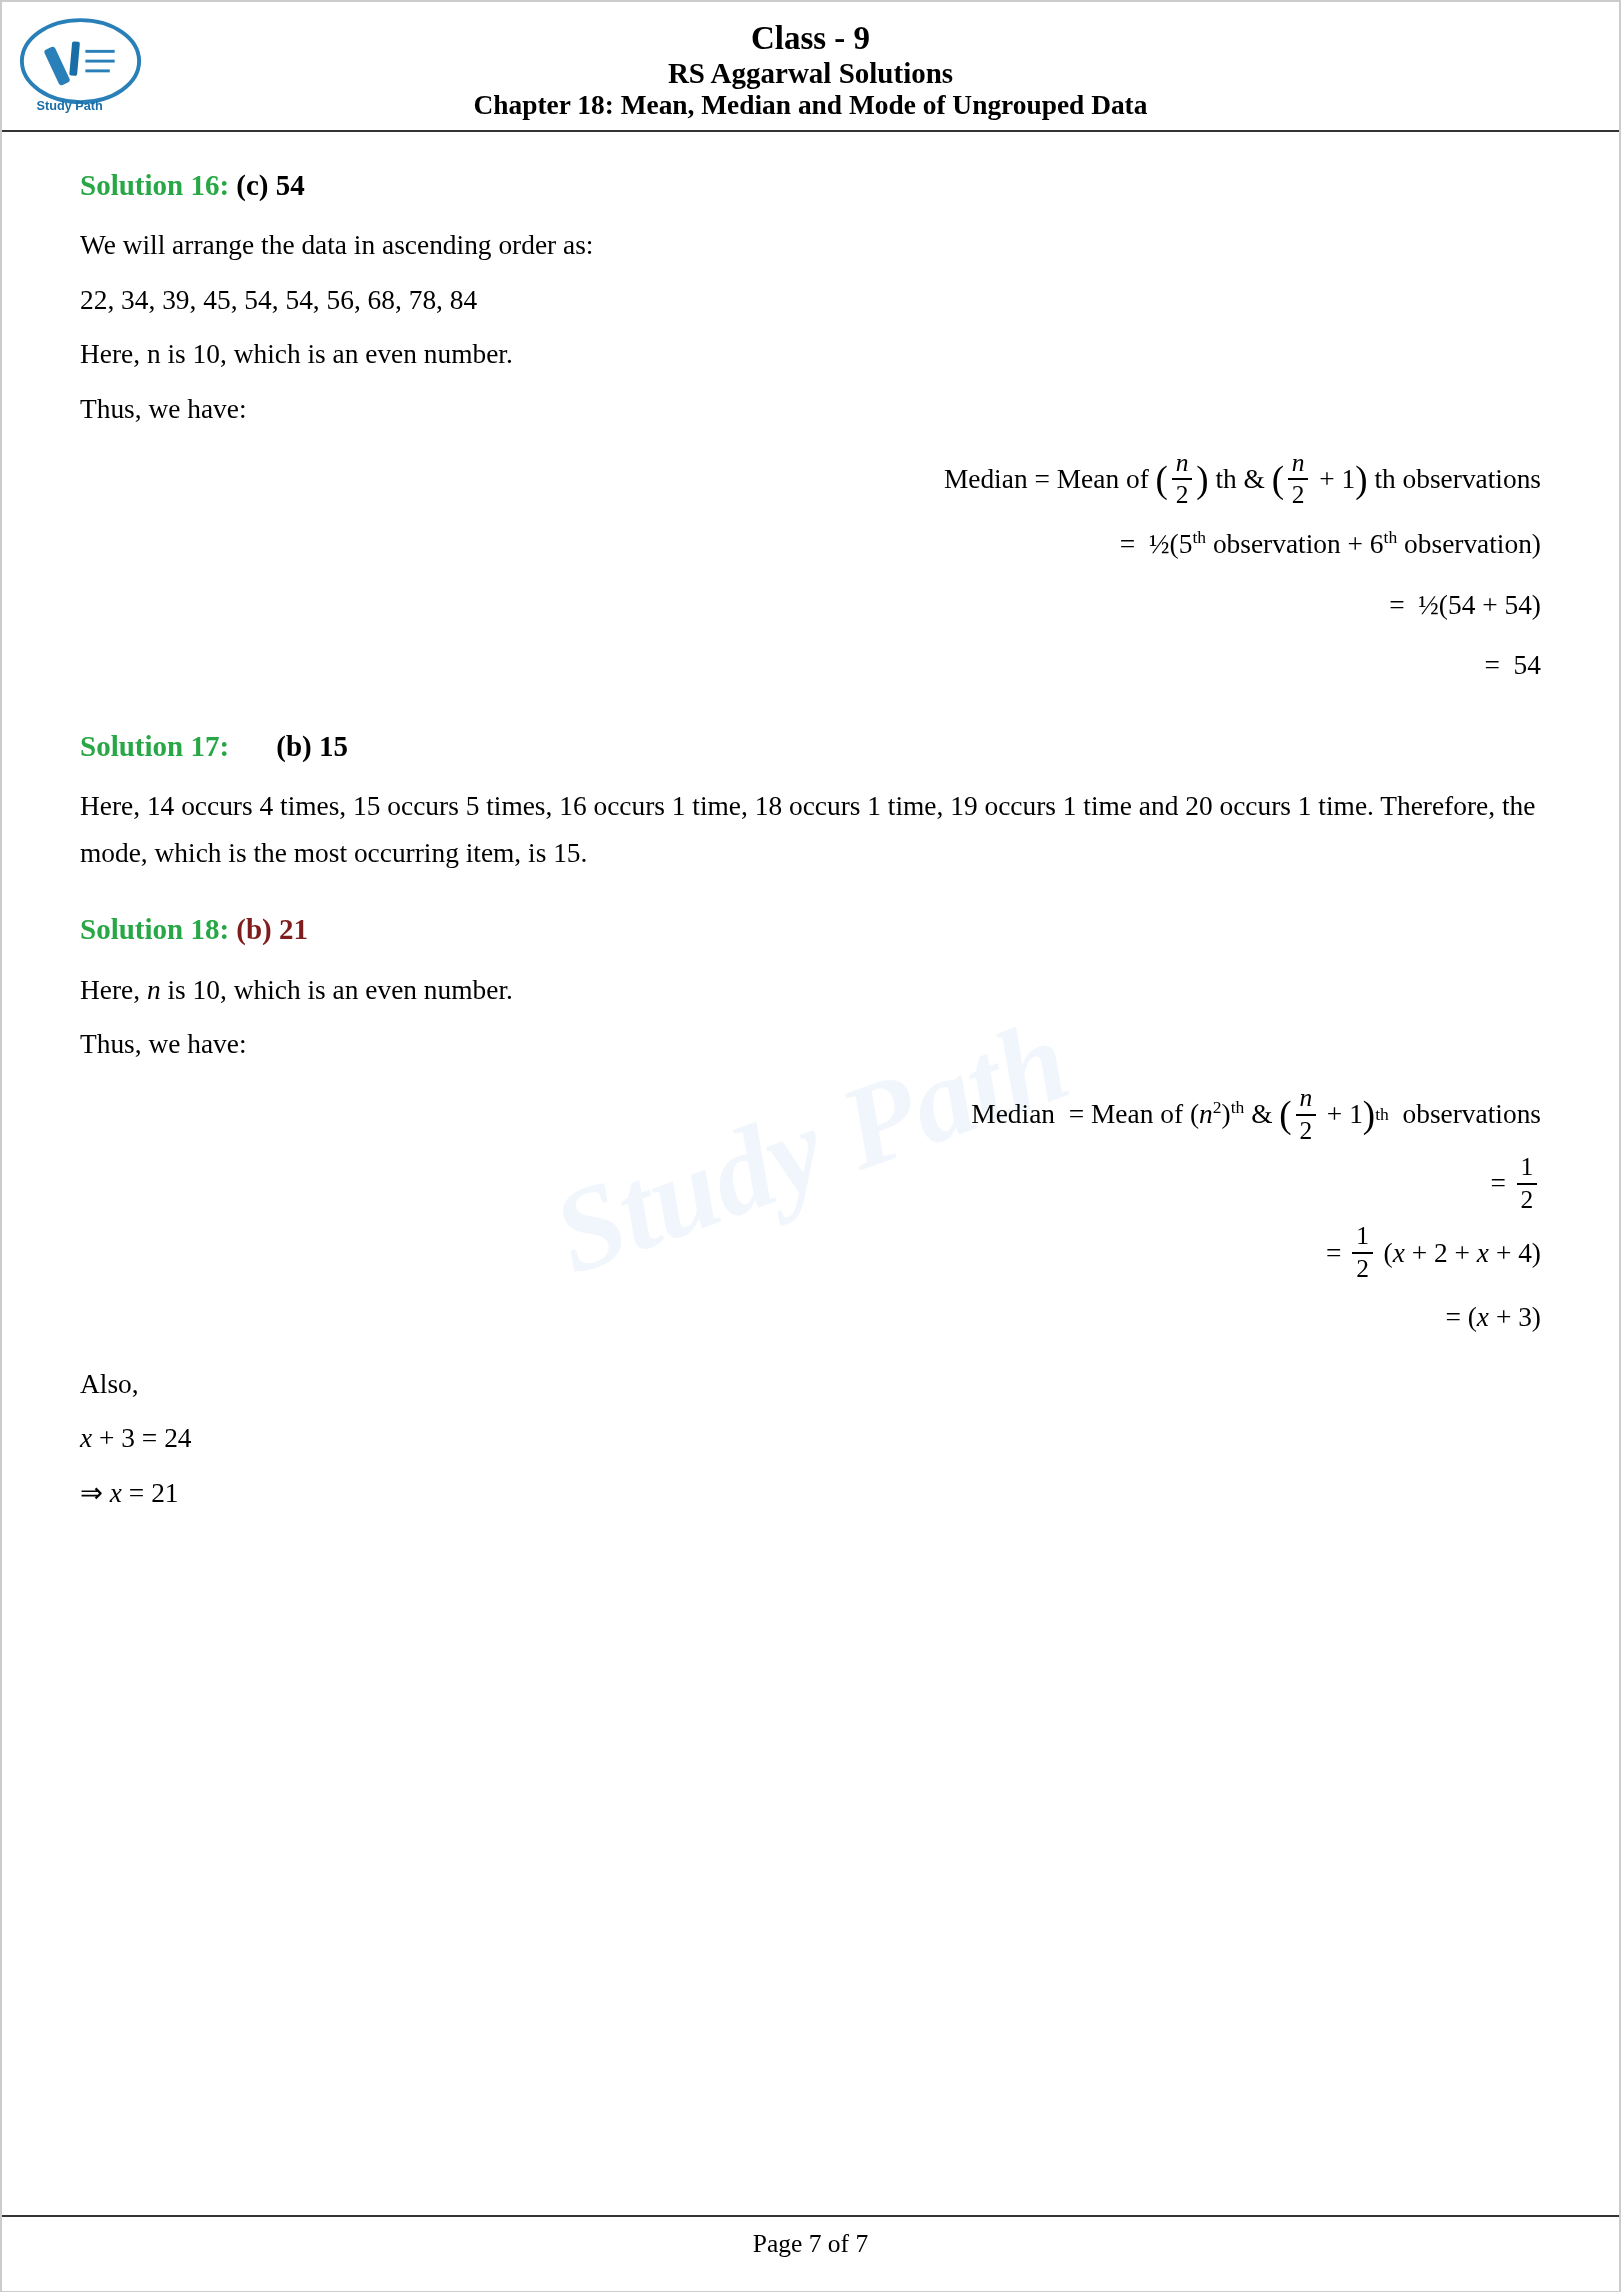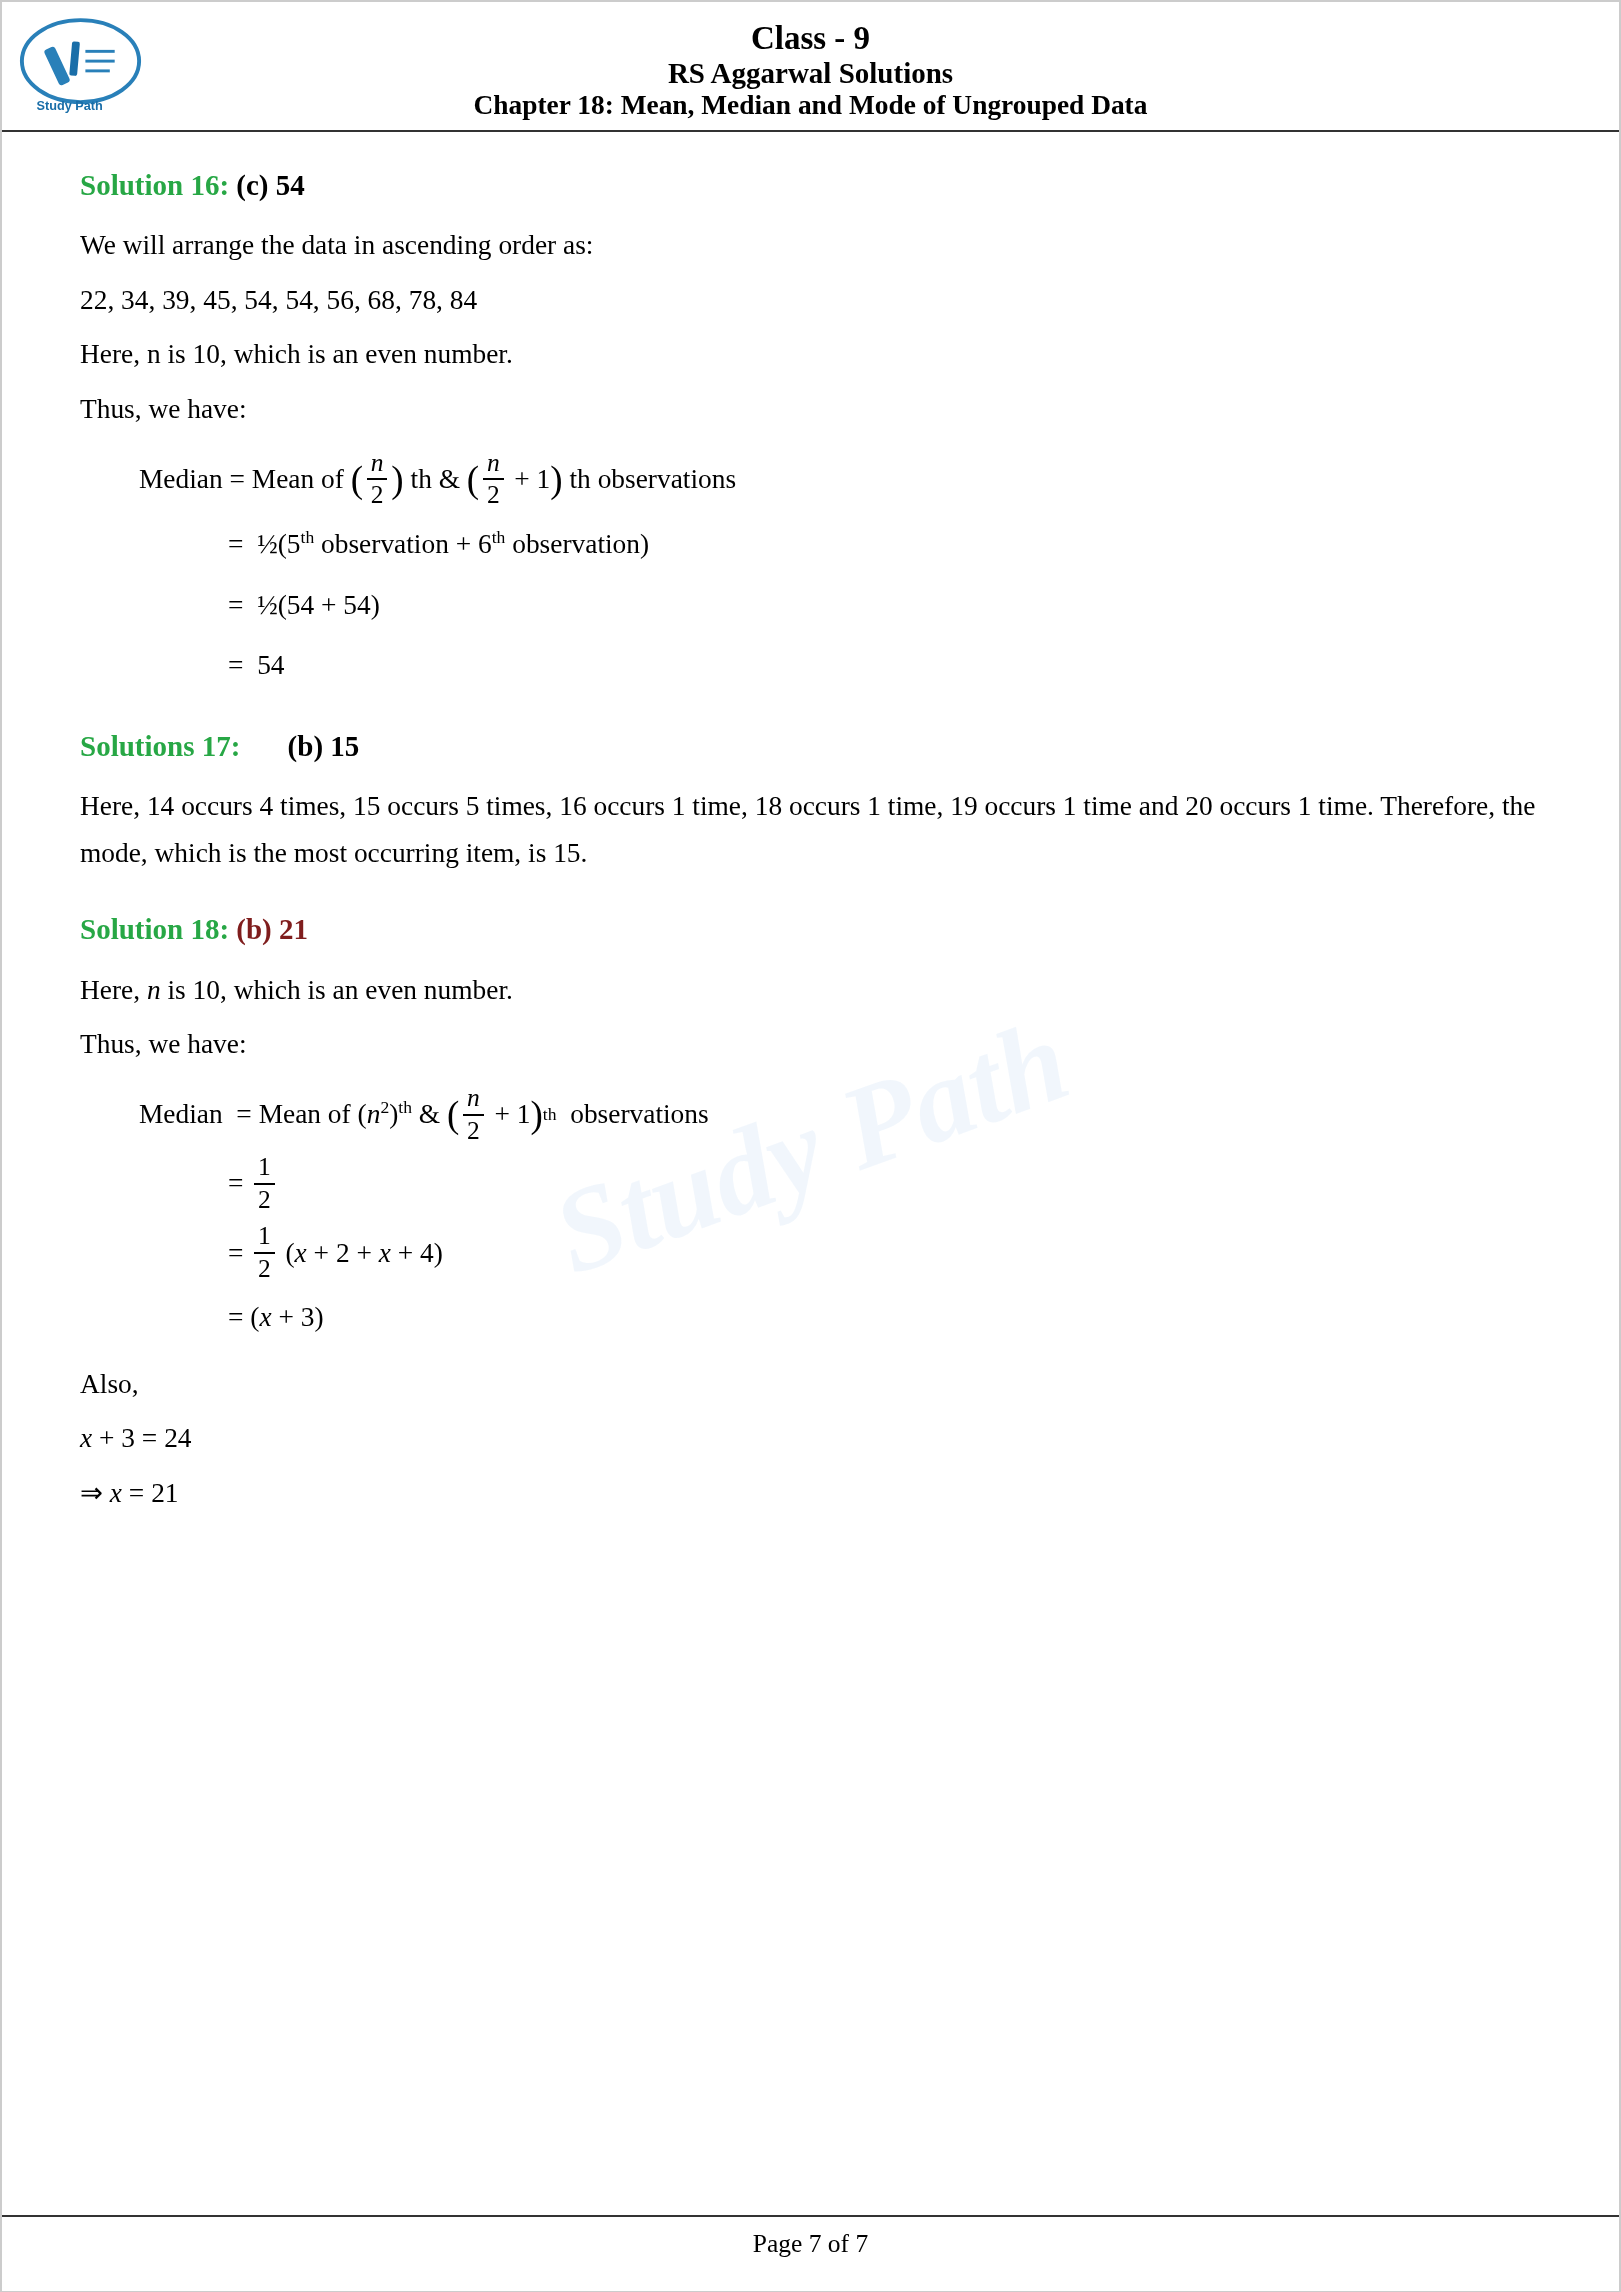--- a/index.html
+++ b/index.html
@@ -102,20 +102,21 @@
     .math-block {
       margin: 15.7px 0 15.7px 59px;
       font-size: 27.4px;
       line-height: 2.0;
     }
 
     .math-line {
       display: flex;
       align-items: center;
       margin-bottom: 5.9px;
+      justify-content: flex-end;
     }
 
     .math-indent {
       margin-left: 89px;
     }
 
     .fraction {
       display: inline-flex;
       flex-direction: column;
       align-items: center;
@@ -223,21 +224,21 @@
           <span>= &nbsp;½(54 + 54)</span>
         </div>
         <div class="math-line math-indent">
           <span>= &nbsp;54</span>
         </div>
       </div>
     </div>
 
     <div class="solution-block">
       <div class="solution-heading">
-        <span>Solutions 17:</span>
+        <span>Solution 17:</span>
         <span style="color:#000;margin-left:40px;">(b) 15</span>
       </div>
       <div class="text-line">Here, 14 occurs 4 times, 15 occurs 5 times, 16 occurs 1 time, 18 occurs 1 time, 19 occurs 1 time and 20 occurs 1 time. Therefore, the mode, which is the most occurring item, is 15.</div>
     </div>
 
     <div class="solution-block">
       <div class="solution-heading">
         <span>Solution 18:</span>
         <span style="color:#7f1d1d;">(b) 21</span>
       </div>

